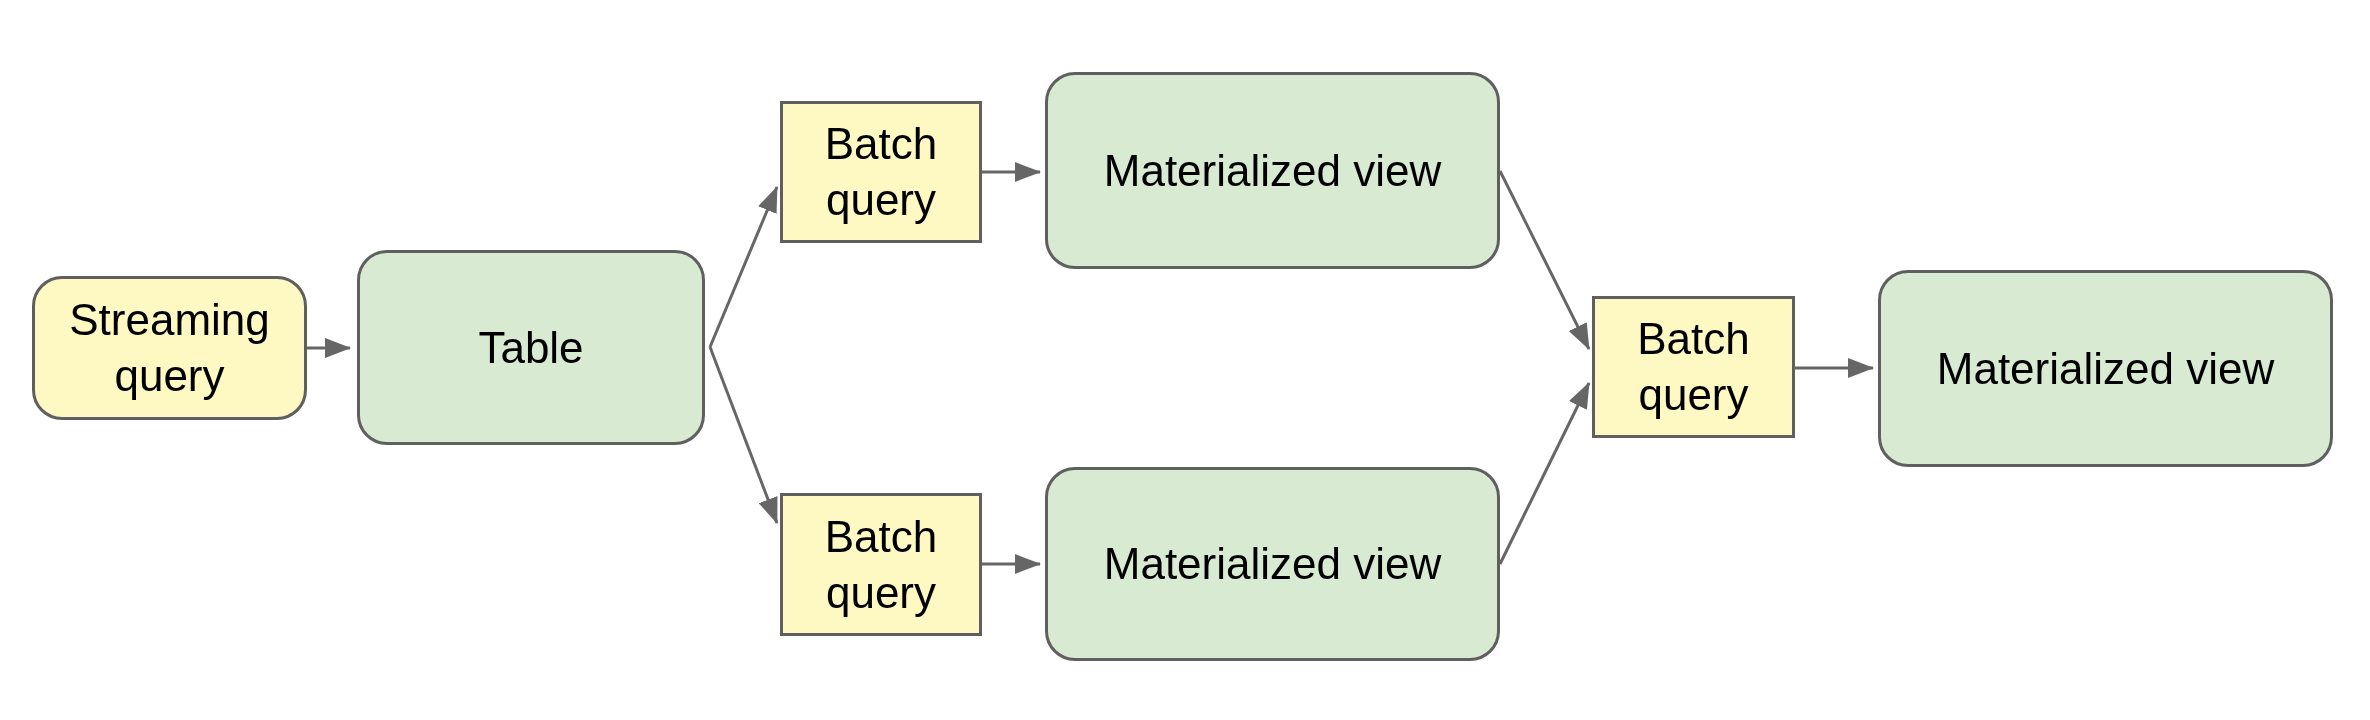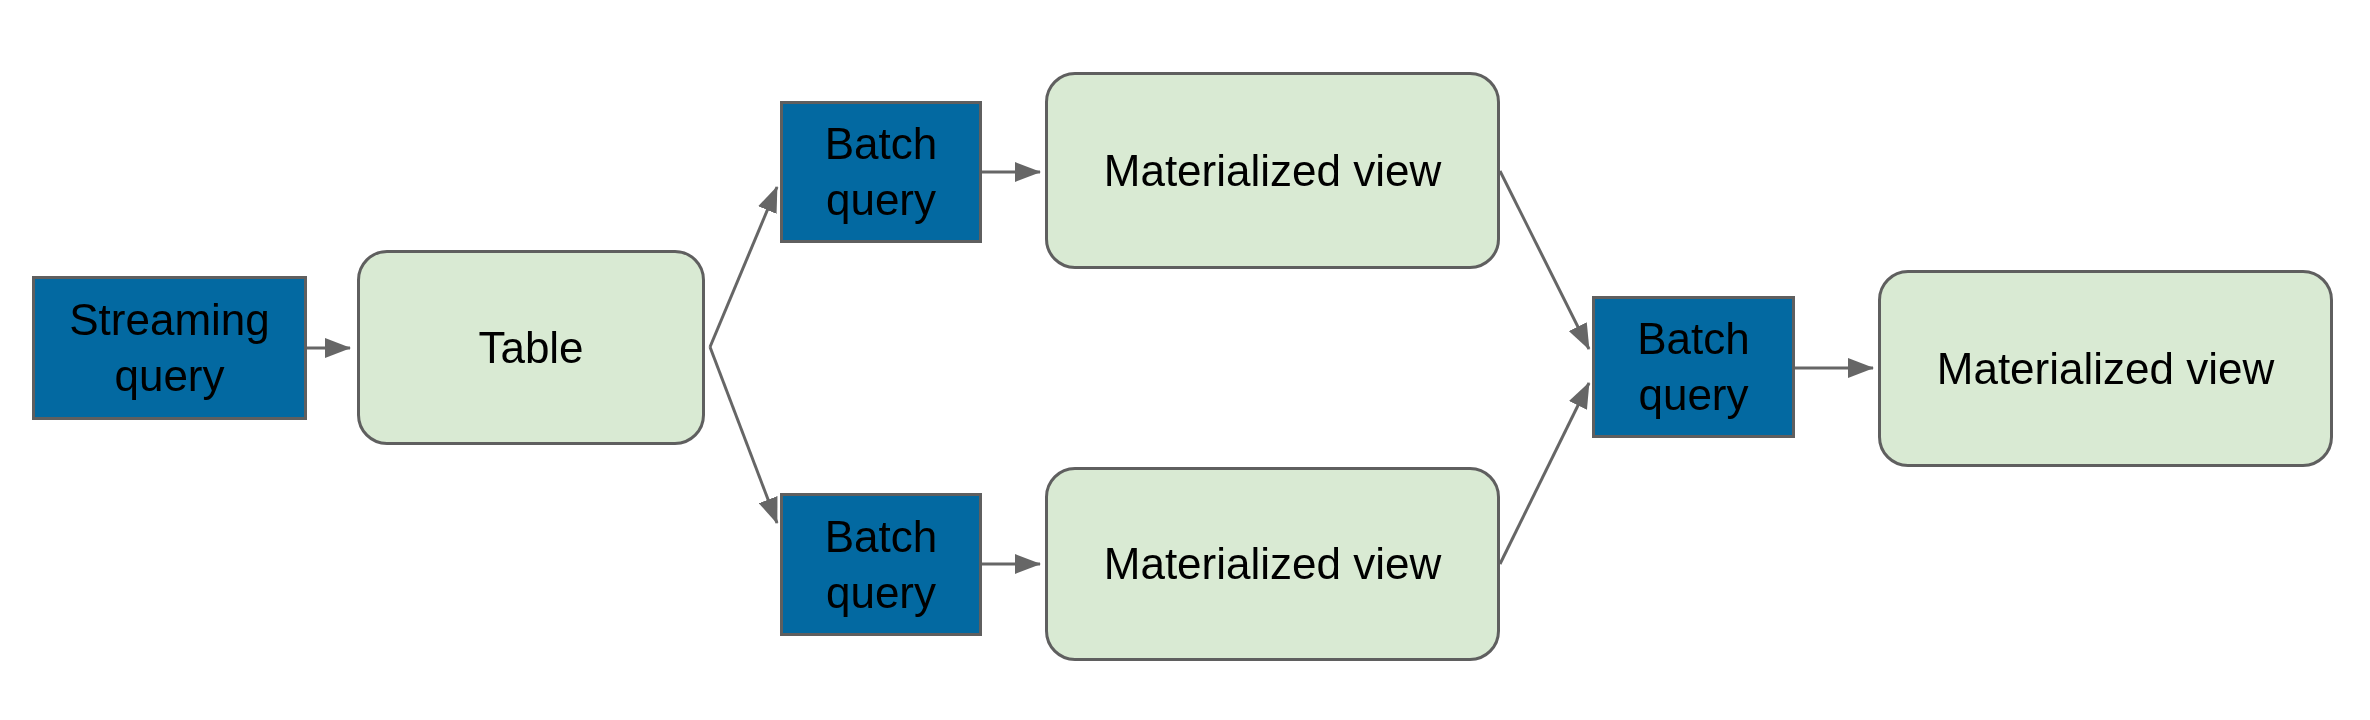--- a/index.html
+++ b/index.html
@@ -28,31 +28,31 @@
     align-items: center;
     justify-content: center;
     text-align: center;
     box-sizing: border-box;
     font-size: 44px;
     line-height: 1.27;
     color: #000000;
     padding: 4px 10px;
   }
   .node--query {
-    background: #0369a1;
+    background: #fef9c3;
     border: 3px solid #5f5f5f;
     border-radius: 0;
   }
   .node--store {
     background: #d9ead3;
     border: 3px solid #5f5f5f;
     border-radius: 30px;
   }
   
-  #n-streaming-query       { left: 32px;   top: 276px; width: 275px; height: 144px; }
+  #n-streaming-query       { left: 32px;   top: 276px; width: 275px; height: 144px; border-radius: 30px; }
   #n-table                 { left: 357px;  top: 250px; width: 348px; height: 195px; }
   #n-batch-query-top       { left: 780px;  top: 101px; width: 202px; height: 142px; }
   #n-materialized-view-top { left: 1045px; top: 72px;  width: 455px; height: 197px; }
   #n-batch-query-bottom    { left: 780px;  top: 493px; width: 202px; height: 143px; }
   #n-materialized-view-bot { left: 1045px; top: 467px; width: 455px; height: 194px; }
   #n-batch-query-merge     { left: 1592px; top: 296px; width: 203px; height: 142px; }
   #n-materialized-view-fin { left: 1878px; top: 270px; width: 455px; height: 197px; }
   .edge-line {
     stroke: #666666;
     stroke-width: 3;

